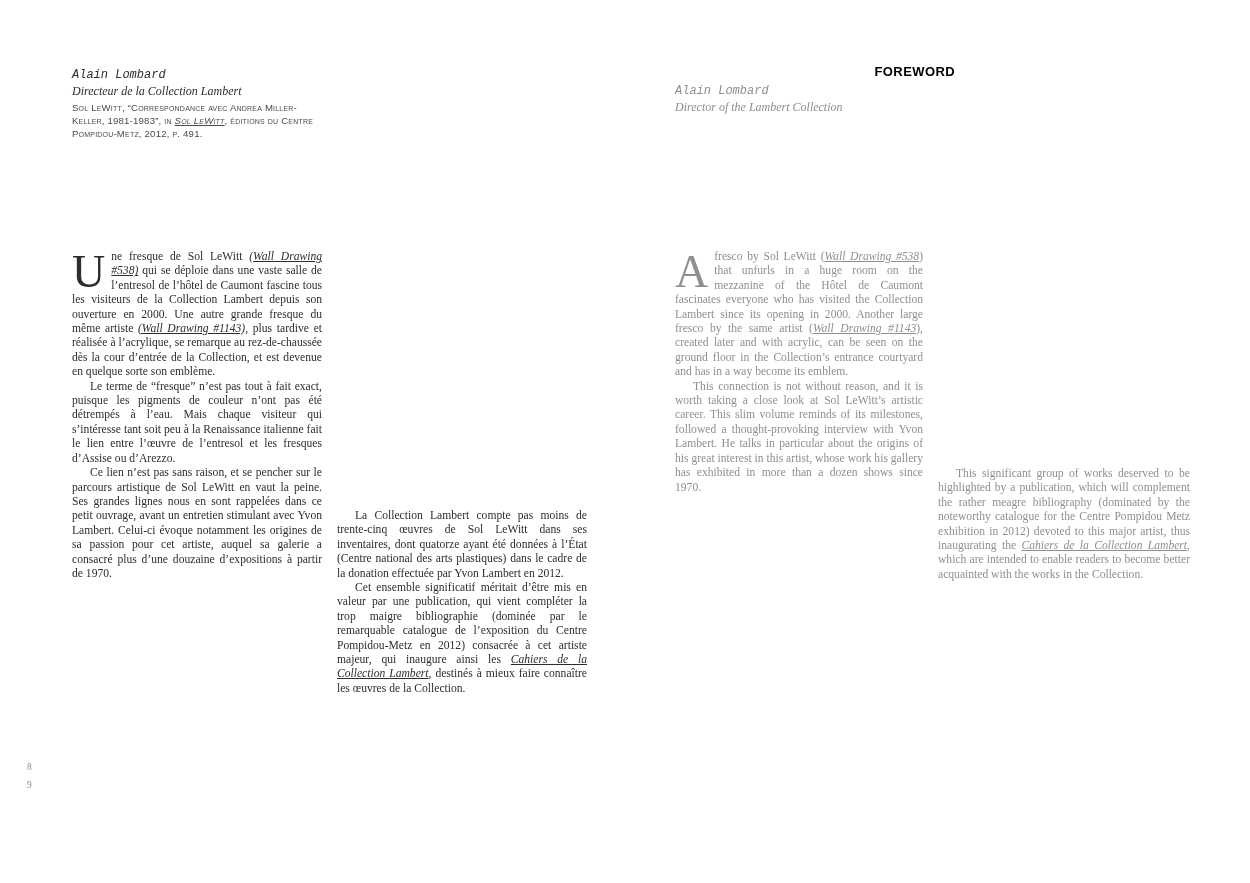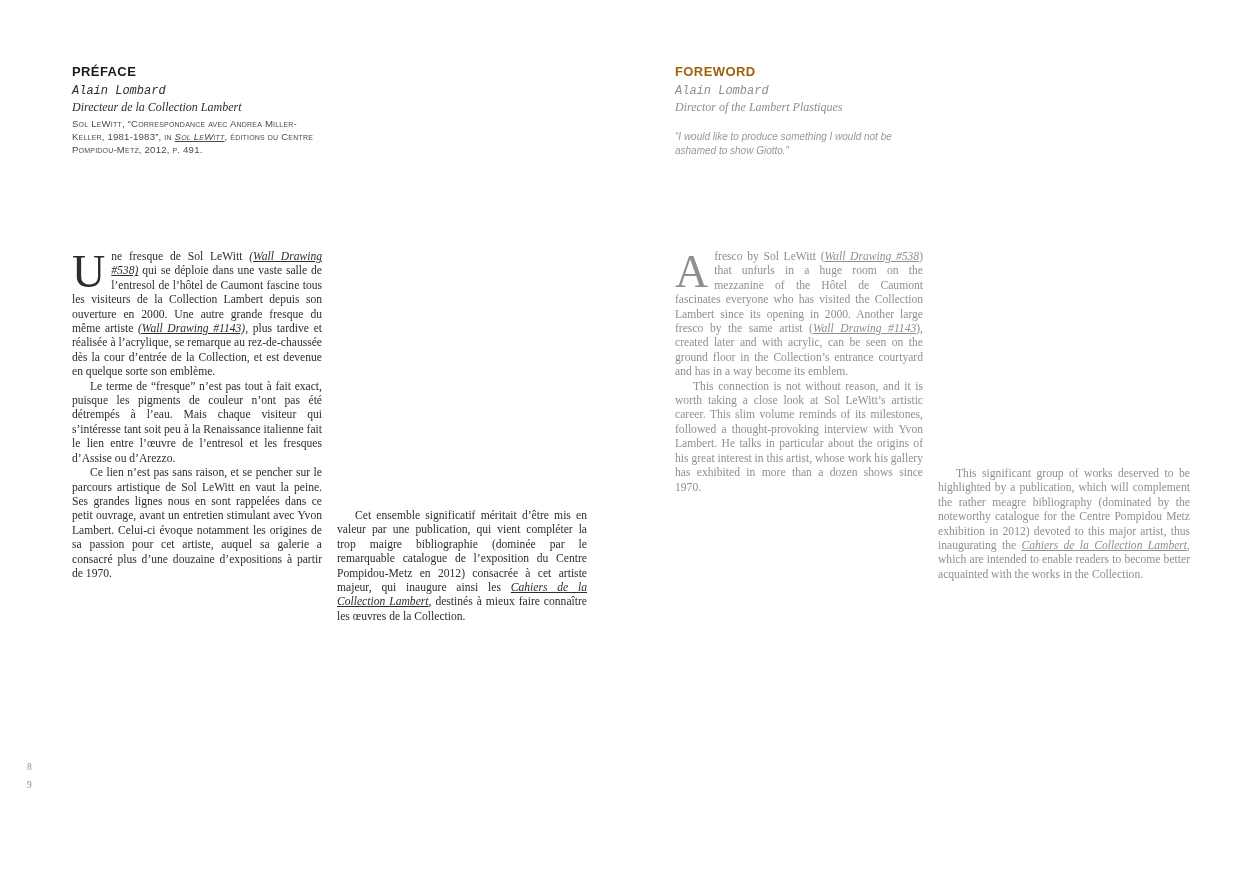--- a/index.html
+++ b/index.html
@@ -46,21 +46,21 @@
     line-height: 13.2px;
     letter-spacing: 0.2px;
     width: 255px;
   }
 
   
   .ink-dark .heading  { color: #1a1a1a; }
   .ink-dark .byline   { color: #2c2c2c; }
   .ink-dark .quote    { color: #3d3d3d; }
   .ink-dark .citation { color: #4a4a4a; }
-  .ink-grey .heading  { color: #a16207; }
+  .ink-grey .heading  { color: #000000; text-align: right; }
   .ink-grey .byline   { color: #8f8e8b; }
   .ink-grey .quote    { color: #999896; }
   .ink-grey .citation { color: #a2a19e; }
 
   
   .col {
     position: absolute;
     font-family: "Liberation Serif", serif;
     font-size: 11.6px;
     line-height: 14.4px;
@@ -97,41 +97,40 @@
   }
   .folio.n8 { top: 762px; }
   .folio.n9 { top: 780px; }
 </style>
 </head>
 <body>
 
 <div class="spread">
 
   <header class="page-header left ink-dark">
-    <div class="heading">PRÉFACE</div>
     <div class="byline first">Alain Lombard</div>
     <div class="byline">Directeur de la Collection Lambert</div>
     <div class="citation"><span>Sol LeWitt, “Correspondance avec Andrea Miller-Keller, 1981-1983”, in </span><span class="run-i">Sol LeWitt</span><span>, éditions du Centre Pompidou-Metz, 2012, p. 491.</span></div>
   </header>
 
   <section class="col col-dark left-col1">
     <p class="opening"><span class="dropcap">U</span><span><span>ne fresque de Sol LeWitt </span><span class="run-i">(Wall Drawing #538)</span><span> qui se déploie dans une vaste salle de l’entresol de l’hôtel de Caumont fascine tous les visiteurs de la Collection Lambert depuis son ouverture en 2000. Une autre grande fresque du même artiste </span><span class="run-i">(Wall Drawing #1143),</span><span> plus tardive et réalisée à l’acrylique, se remarque au rez-de-chaussée dès la cour d’entrée de la Collection, et est devenue en quelque sorte son emblème.</span></span></p>
     <p>Le terme de “fresque” n’est pas tout à fait exact, puisque les pigments de couleur n’ont pas été détrempés à l’eau. Mais chaque visiteur qui s’intéresse tant soit peu à la Renaissance italienne fait le lien entre l’œuvre de l’entresol et les fresques d’Assise ou d’Arezzo.</p>
     <p>Ce lien n’est pas sans raison, et se pencher sur le parcours artistique de Sol LeWitt en vaut la peine. Ses grandes lignes nous en sont rappelées dans ce petit ouvrage, avant un entretien stimulant avec Yvon Lambert. Celui-ci évoque notamment les origines de sa passion pour cet artiste, auquel sa galerie a consacré plus d’une douzaine d’expositions à partir de 1970.</p>
   </section>
 
   <section class="col col-dark left-col2">
+    <p>La Collection Lambert compte pas moins de trente-cinq œuvres de Sol LeWitt dans ses inventaires, dont quatorze ayant été données à l’État (Centre national des arts plastiques) dans le cadre de la donation effectuée par Yvon Lambert en 2012.</p>
     <p><span>Cet ensemble significatif méritait d’être mis en valeur par une publication, qui vient compléter la trop maigre bibliographie (dominée par le remarquable catalogue de l’exposition du Centre Pompidou-Metz en 2012) consacrée à cet artiste majeur, qui inaugure ainsi les </span><span class="run-i">Cahiers de la Collection Lambert</span><span>, destinés à mieux faire connaître les œuvres de la Collection.</span></p>
   </section>
 
   <header class="page-header right ink-grey">
     <div class="heading">FOREWORD</div>
     <div class="byline first">Alain Lombard</div>
-    <div class="byline">Director of the Lambert Plastiques</div>
-    <div class="quote">“I would like to produce something I would not be ashamed to show Giotto.”</div>
+    <div class="byline">Director of the Lambert Collection</div>
   </header>
 
   <section class="col col-grey right-col1">
     <p class="opening"><span class="dropcap">A</span><span><span> fresco by Sol LeWitt (</span><span class="run-i">Wall Drawing #538</span><span>) that unfurls in a huge room on the mezzanine of the Hôtel de Caumont fascinates everyone who has visited the Collection Lambert since its opening in 2000. Another large fresco by the same artist (</span><span class="run-i">Wall Drawing #1143</span><span>), created later and with acrylic, can be seen on the ground floor in the Collection’s entrance courtyard and has in a way become its emblem.</span></span></p>
     <p>This connection is not without reason, and it is worth taking a close look at Sol LeWitt’s artistic career. This slim volume reminds of its milestones, followed a thought-provoking interview with Yvon Lambert. He talks in particular about the origins of his great interest in this artist, whose work his gallery has exhibited in more than a dozen shows since 1970.</p>
   </section>
 
   <section class="col col-grey right-col2">
     <p><span>This significant group of works deserved to be highlighted by a publication, which will complement the rather meagre bibliography (dominated by the noteworthy catalogue for the Centre Pompidou Metz exhibition in 2012) devoted to this major artist, thus inaugurating the </span><span class="run-i">Cahiers de la Collection Lambert</span><span>, which are intended to enable readers to become better acquainted with the works in the Collection.</span></p>
   </section>

